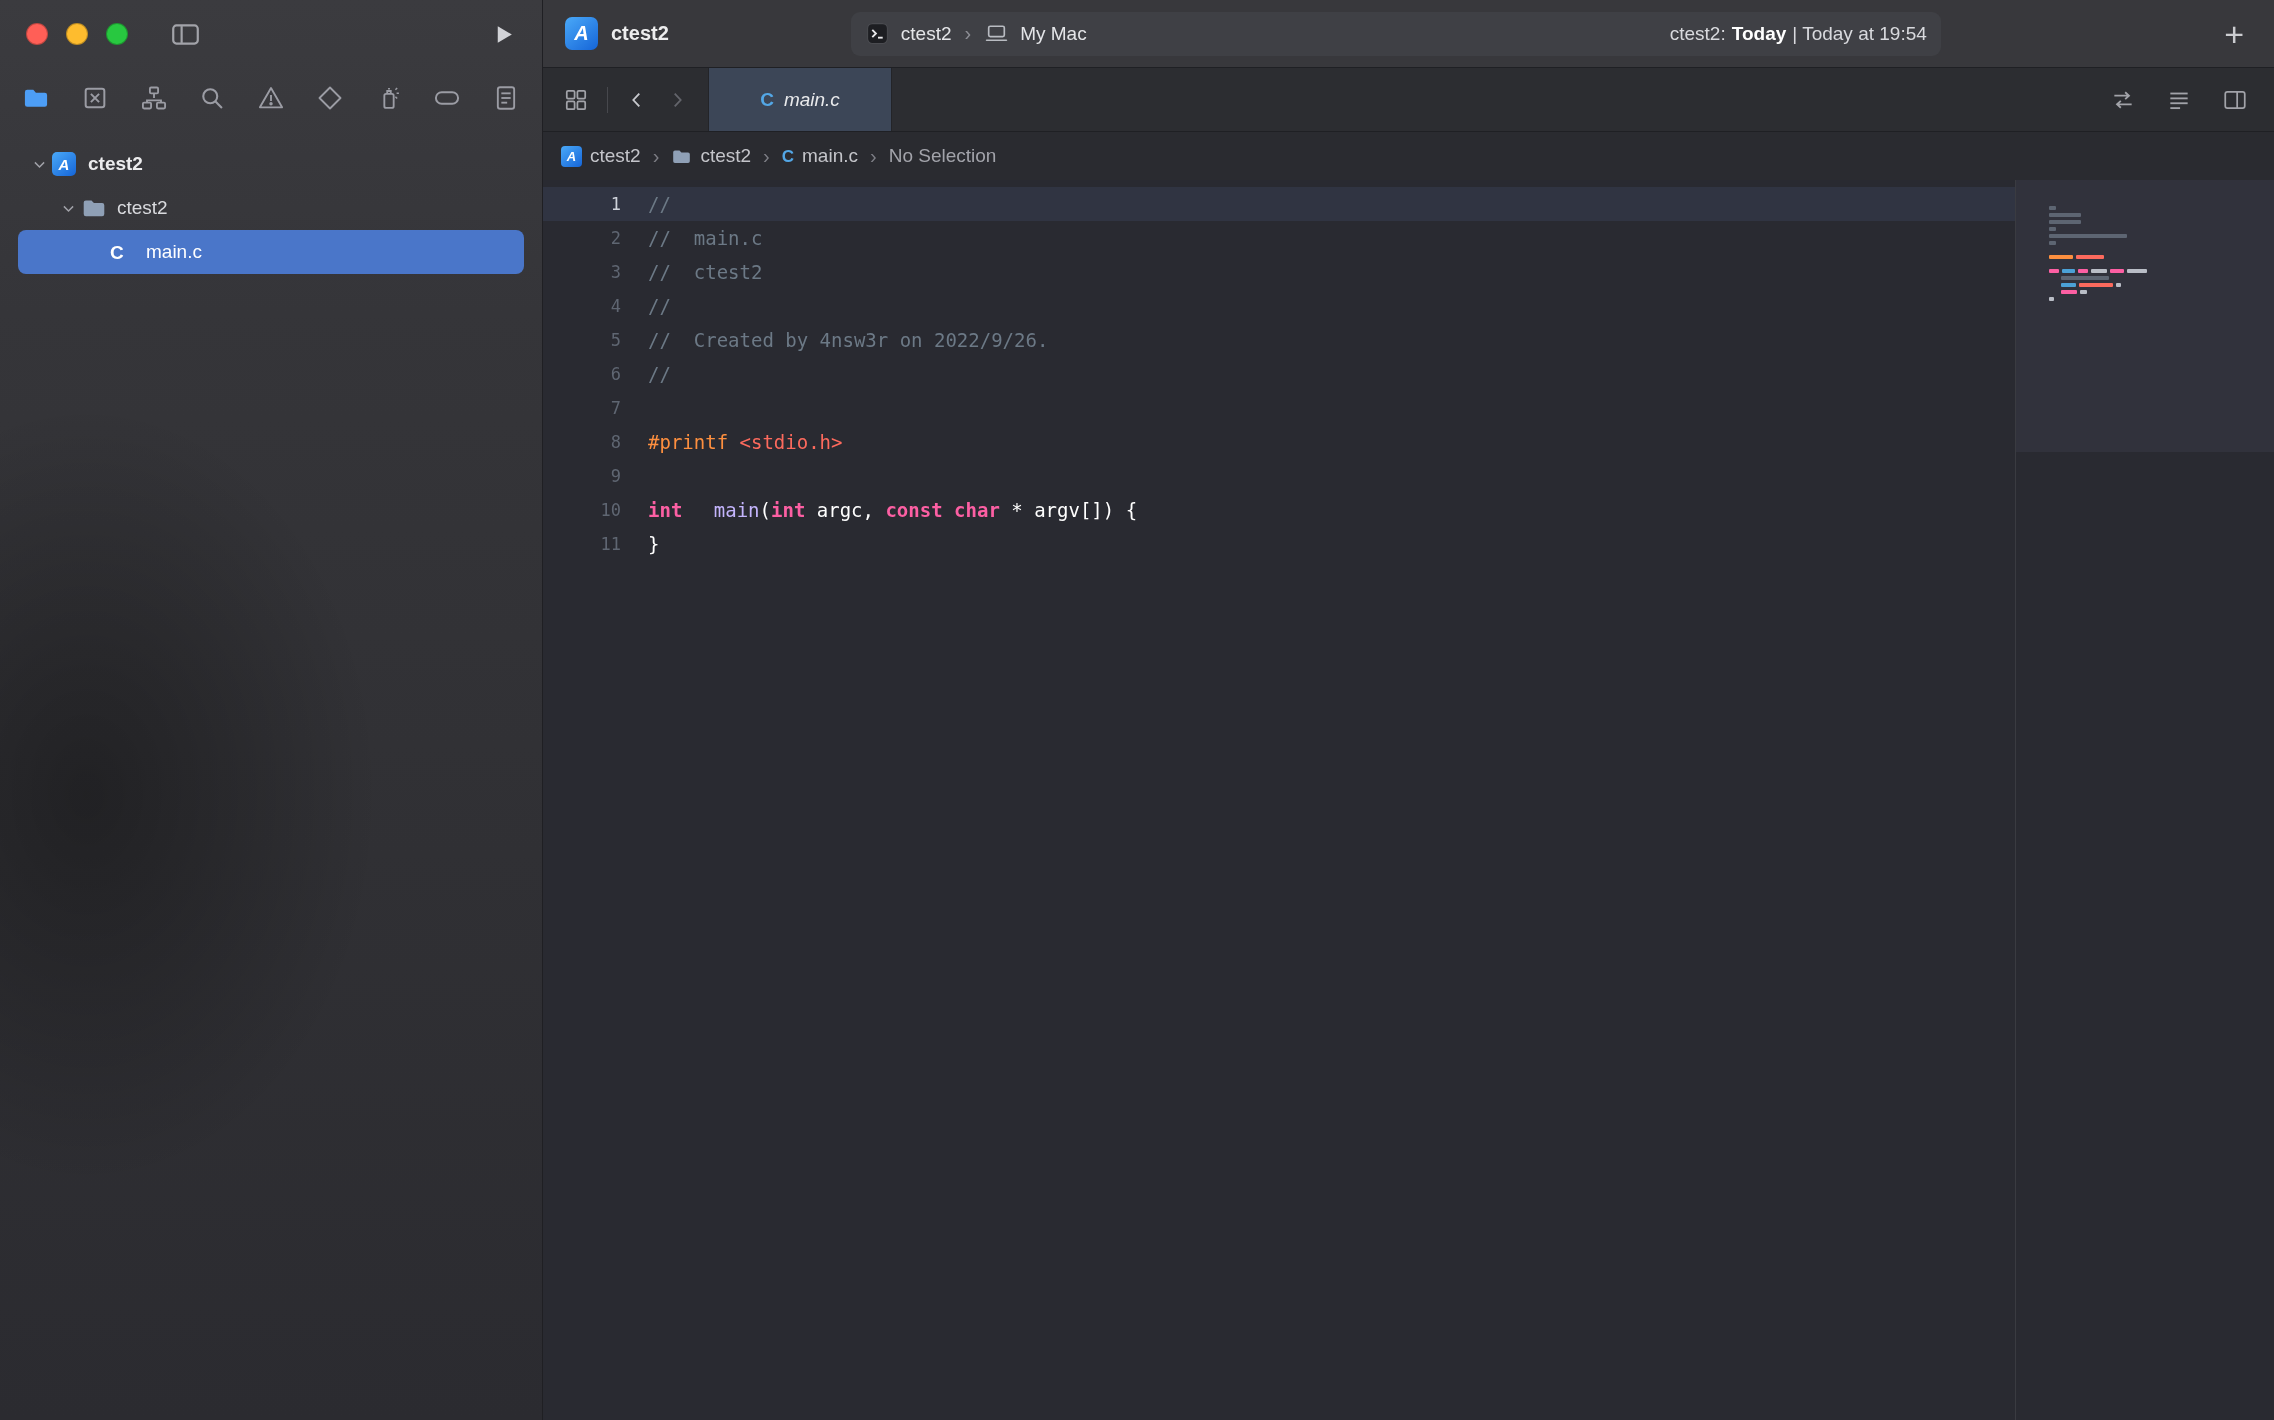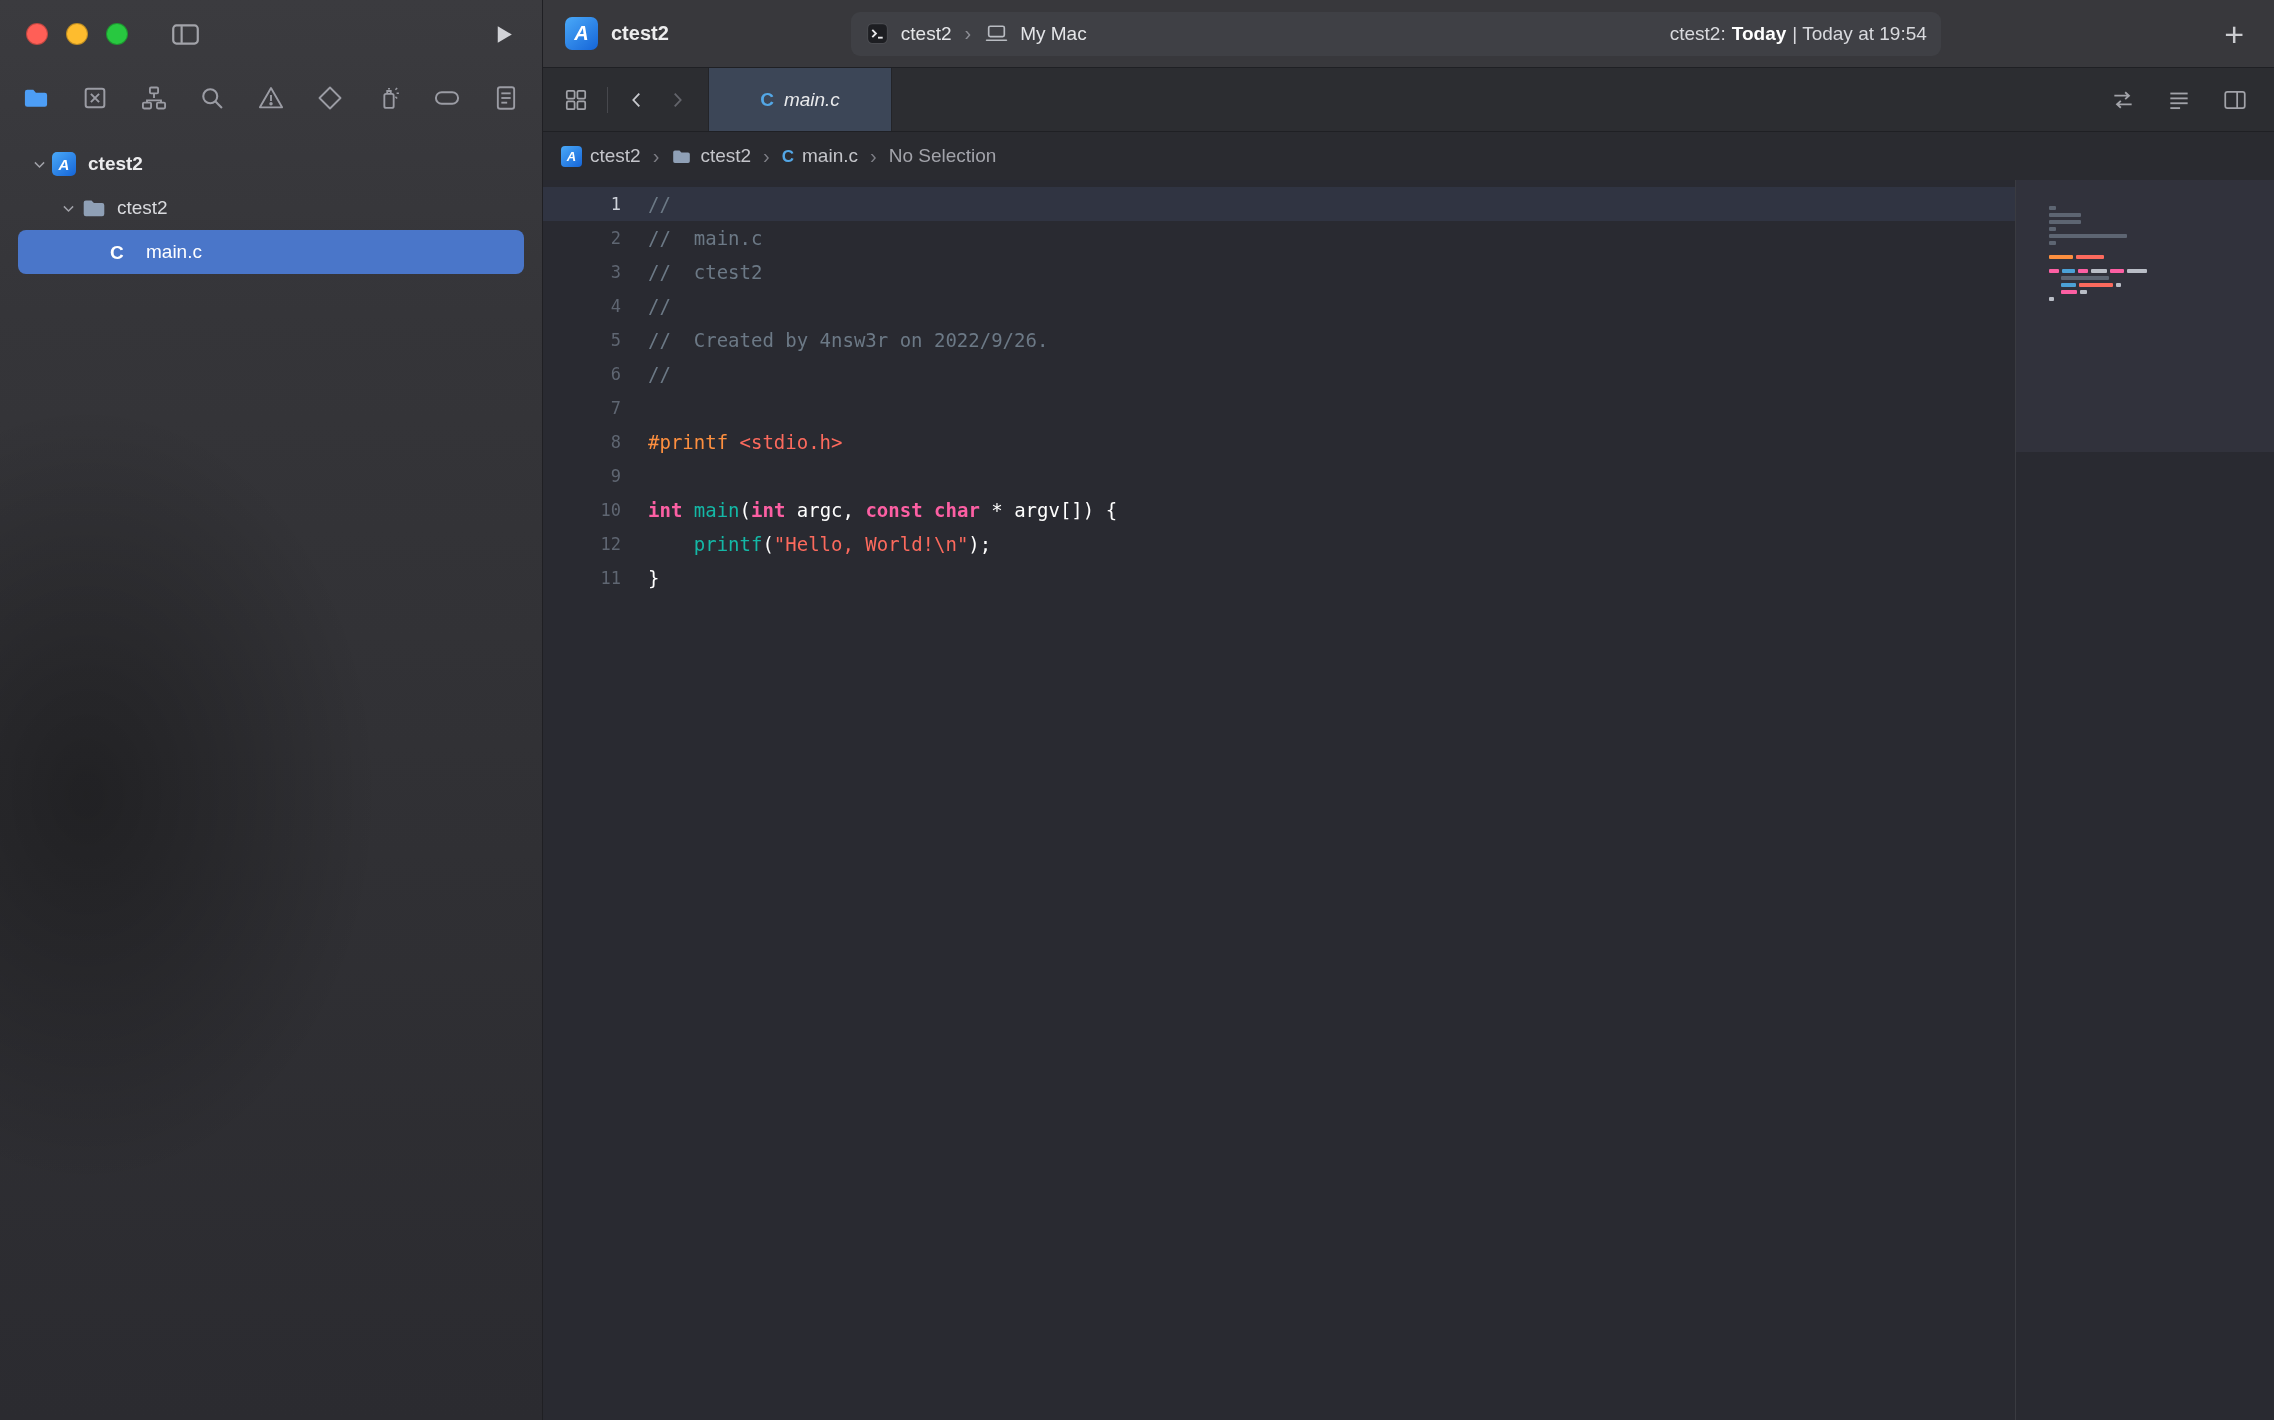--- a/index.html
+++ b/index.html
@@ -87,21 +87,21 @@
     font-family:"DejaVu Sans Mono","Liberation Mono",monospace;font-size:19px;}
   .line{display:flex;height:34px;line-height:34px;white-space:pre;}
   .line.current{background:#303442;}
   .gutter{flex:0 0 78px;text-align:right;padding-right:8px;color:#5f6672;font-size:17px;box-sizing:content-box;}
   .current .gutter{color:#ced2da;}
   .codeln{padding-left:19px;}
   .tok.cm{color:#6c7986;}
   .tok.kw{color:#fc5fa3;font-weight:700;}
   .tok.pp{color:#fd8f3f;}
   .tok.st{color:#fc6a5d;}
-  .tok.fn{color:#14b8a6;}
+  .tok.fn{color:#c4b5fd;margin-left:20px;}
   .tok.nu{color:#d0bf69;}
   .tok.pl{color:#ffffff;}
 
   .minimap{flex:0 0 258px;position:relative;background:#292a31;border-left:1px solid #3a3b41;}
   .mviewport{position:absolute;top:0;left:0;right:0;height:272px;background:#31323c;}
   .mrows{position:absolute;top:24px;left:33px;right:16px;}
   .mrow{height:7px;display:flex;gap:3px;align-items:center;}
   .mseg{height:4px;border-radius:1px;display:inline-block;}
   .m-gray{background:#5d6572}.m-orange{background:#fd8f3f}.m-red{background:#fc6a5d}
   .m-pink{background:#fc5fa3}.m-white{background:#b9bdc6}.m-blue{background:#4ba1d6}
@@ -340,21 +340,20 @@
           <div class="line current"><span class="gutter">1</span><span class="codeln"><span class="tok cm">//</span></span></div>
           <div class="line"><span class="gutter">2</span><span class="codeln"><span class="tok cm">//  main.c</span></span></div>
           <div class="line"><span class="gutter">3</span><span class="codeln"><span class="tok cm">//  ctest2</span></span></div>
           <div class="line"><span class="gutter">4</span><span class="codeln"><span class="tok cm">//</span></span></div>
           <div class="line"><span class="gutter">5</span><span class="codeln"><span class="tok cm">//  Created by 4nsw3r on 2022/9/26.</span></span></div>
           <div class="line"><span class="gutter">6</span><span class="codeln"><span class="tok cm">//</span></span></div>
           <div class="line"><span class="gutter">7</span><span class="codeln"></span></div>
           <div class="line"><span class="gutter">8</span><span class="codeln"><span class="tok pp">#printf</span><span class="tok pl"> </span><span class="tok st">&lt;stdio.h&gt;</span></span></div>
           <div class="line"><span class="gutter">9</span><span class="codeln"></span></div>
           <div class="line"><span class="gutter">10</span><span class="codeln"><span class="tok kw">int</span><span class="tok pl"> </span><span class="tok fn">main</span><span class="tok pl">(</span><span class="tok kw">int</span><span class="tok pl"> argc, </span><span class="tok kw">const</span><span class="tok pl"> </span><span class="tok kw">char</span><span class="tok pl"> * argv[]) {</span></span></div>
-          <div class="line"><span class="gutter">12</span><span class="codeln"><span class="tok pl">    </span><span class="tok fn">printf</span><span class="tok pl">(</span><span class="tok st">"Hello, World!\n"</span><span class="tok pl">);</span></span></div>
           <div class="line"><span class="gutter">11</span><span class="codeln"><span class="tok pl">}</span></span></div>
         </div>
       <div class="minimap">
         <div class="mviewport"></div>
         <div class="mrows" id="minimap-rows">
             <div class="mrow">
               <span class="mseg m-gray" style="width: 7px;"></span>
             </div>
             <div class="mrow">
               <span class="mseg m-gray" style="width: 32px;"></span>

